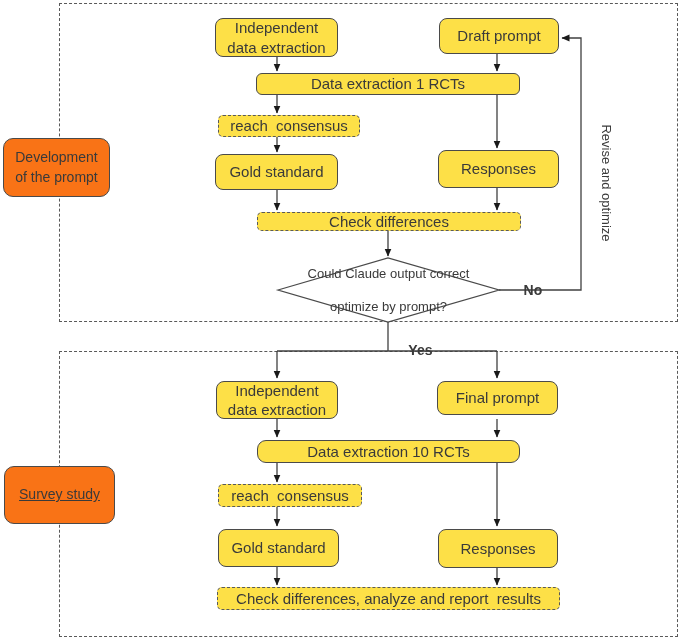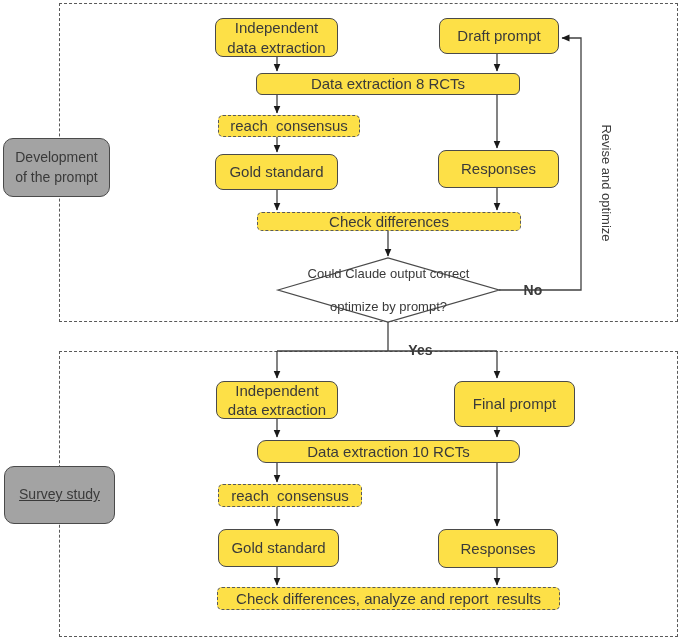--- a/index.html
+++ b/index.html
@@ -36,21 +36,21 @@
     z-index:2;
     box-sizing:border-box;
   }
   .box.dashed{
     border:1px dashed #5a5a5a;
     border-radius:5px;
   }
   .box.slim{border-radius:6px;}
   .sidelabel{
     position:absolute;
-    background:#a3a3a3;
+    background:#f97316;
     border:1.5px solid #4a4a4a;
     border-radius:10px;
     display:flex;
     flex-direction:column;
     align-items:center;
     justify-content:center;
     text-align:center;
     font-size:14px;
     line-height:1.4;
     z-index:2;
@@ -136,21 +136,21 @@
   <div class="box" style="left:215px;top:18px;width:123px;height:39px;">
     <span class="l">Independent</span>
     <span class="l">data extraction</span>
   </div>
 
   <div class="box" style="left:439px;top:18px;width:120px;height:36px;">
     <span>Draft prompt</span>
   </div>
 
   <div class="box slim" style="left:256px;top:73px;width:264px;height:22px;">
-    <span>Data extraction 8 RCTs</span>
+    <span>Data extraction 1 RCTs</span>
   </div>
 
   <div class="box dashed" style="left:218px;top:115px;width:142px;height:22px;">
     <span>reach  consensus</span>
   </div>
 
   <div class="box" style="left:215px;top:154px;width:123px;height:36px;">
     <span>Gold standard</span>
   </div>
 
@@ -181,21 +181,21 @@
 
   <div class="sidelabel" style="left:4px;top:466px;width:111px;height:58px;text-decoration:underline;">
     <span>Survey study</span>
   </div>
 
   <div class="box" style="left:216px;top:381px;width:122px;height:38px;">
     <span class="l">Independent</span>
     <span class="l">data extraction</span>
   </div>
 
-  <div class="box" style="left:454px;top:381px;width:121px;height:46px;">
+  <div class="box" style="left:437px;top:381px;width:121px;height:34px;">
     <span>Final prompt</span>
   </div>
 
   <div class="box slim" style="left:257px;top:440px;width:263px;height:23px;border-radius:9px;">
     <span>Data extraction 10 RCTs</span>
   </div>
 
   <div class="box dashed" style="left:218px;top:484px;width:144px;height:23px;">
     <span>reach  consensus</span>
   </div>

